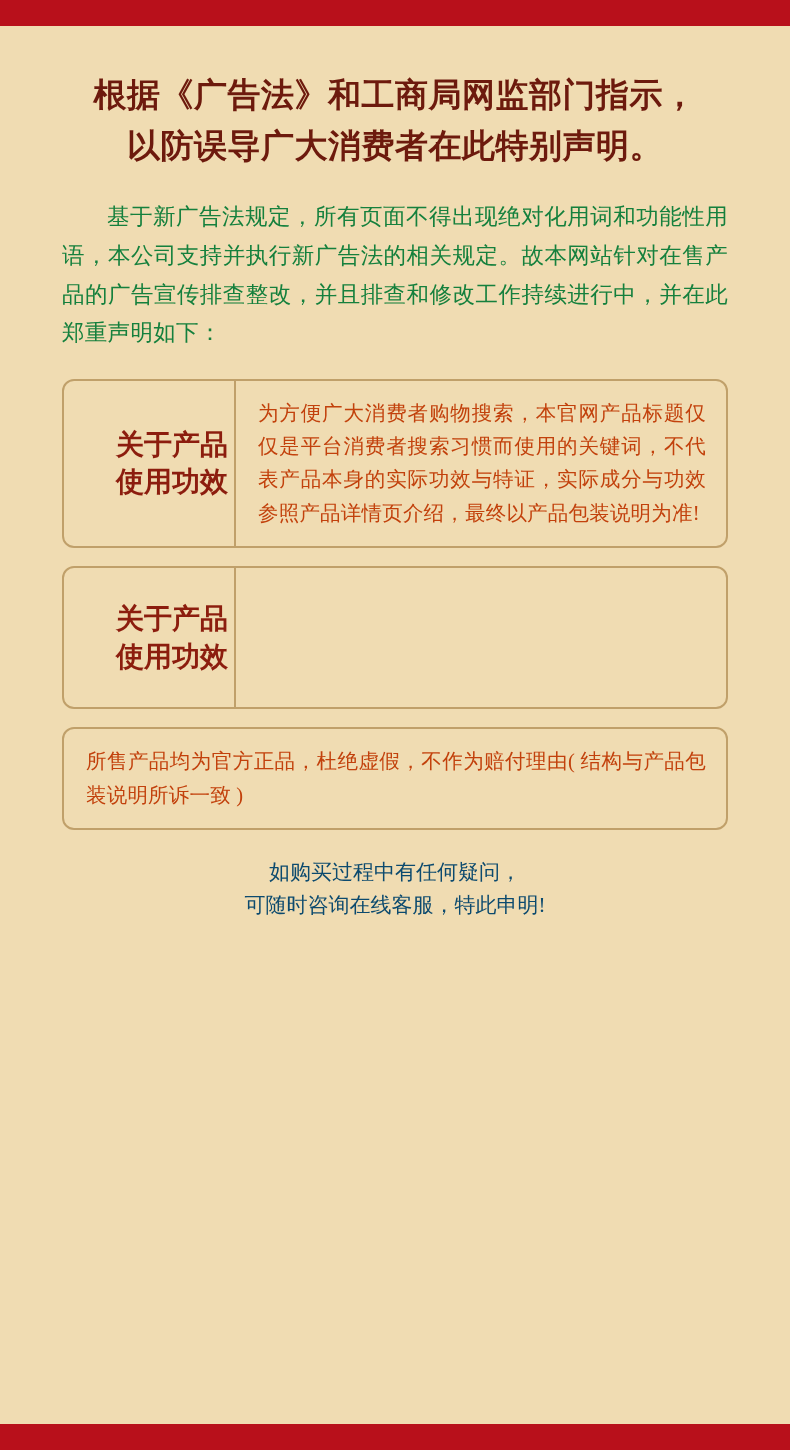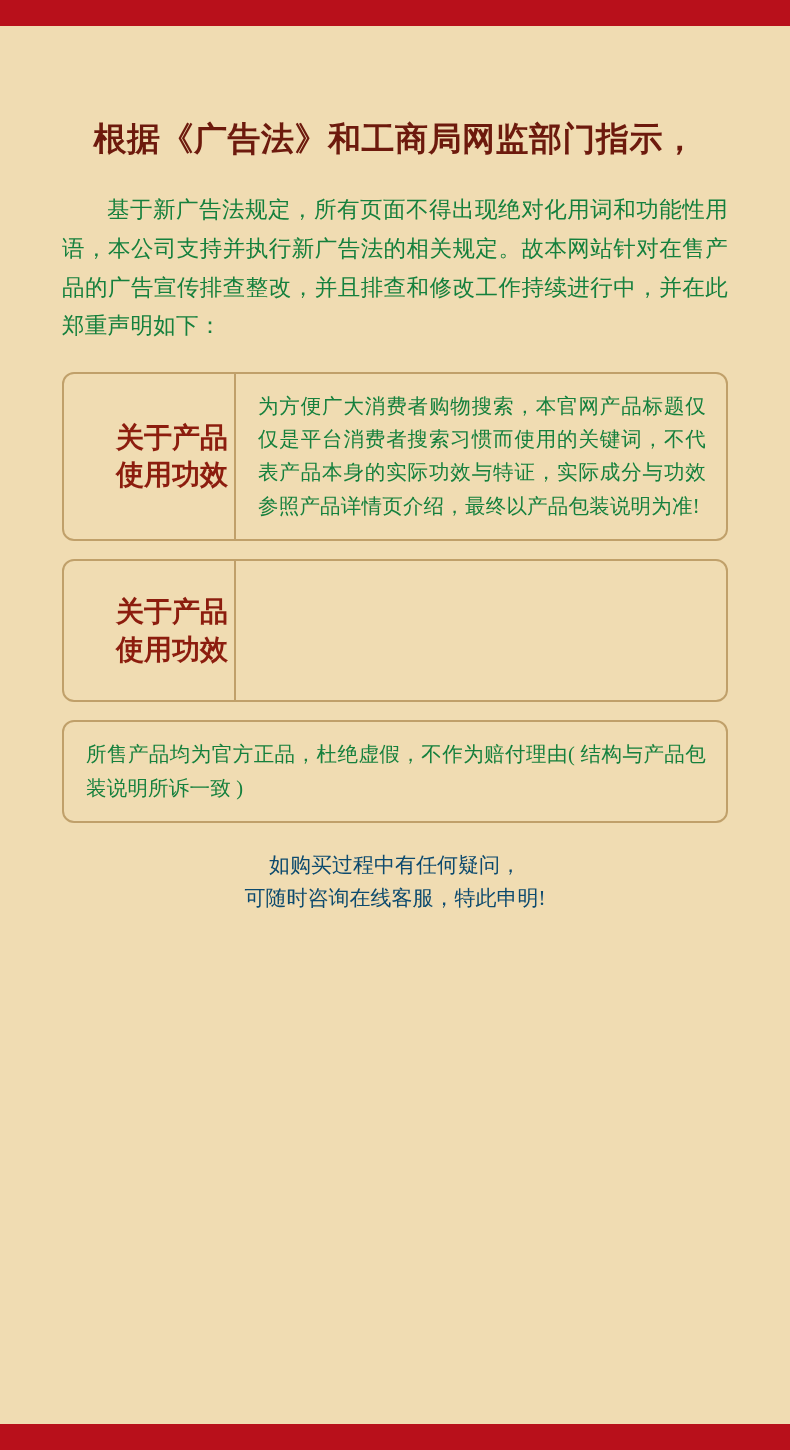--- a/index.html
+++ b/index.html
@@ -15,21 +15,20 @@
     overflow: hidden;
   }
   .page {
     position: relative;
     width: 790px;
     height: 1450px;
     background: #f0dcb2;
     box-sizing: border-box;
     display: flex;
     flex-direction: column;
-    gap: 44px;
   }
   .bar-top {
     width: 100%;
     height: 26px;
     background: #b8101b;
     flex: 0 0 auto;
   }
   .bar-bottom {
     width: 100%;
     height: 26px;
@@ -90,21 +89,21 @@
     padding: 32px 6px;
     border-right: 2px solid #c0a06a;
     box-sizing: border-box;
     text-align: center;
   }
   .card-body {
     flex: 1 1 auto;
     padding: 16px 20px 16px 22px;
     font-size: 20.5px;
     line-height: 1.62;
-    color: #15803d;
+    color: #c2410c;
     display: flex;
     align-items: center;
     text-align: justify;
     letter-spacing: 0.2px;
   }
   .footer-note {
     text-align: center;
     font-size: 21px;
     line-height: 1.6;
     color: #0c4a6e;
@@ -119,20 +118,21 @@
 <body>
 
 <div class="page">
 
   <div class="bar-top"></div>
 
   <div class="content">
 
     <h1 class="headline">
       <span class="l1">根据《广告法》和工商局网监部门指示，</span>
+      <span class="l2">以防误导广大消费者在此特别声明。</span>
     </h1>
 
     <p class="para first">基于新广告法规定，所有页面不得出现绝对化用词和功能性用语，本公司支持并执行新广告法的相关规定。故本网站针对在售产品的广告宣传排查整改，并且排查和修改工作持续进行中，并在此郑重声明如下：</p>
 
 
     <div class="cards">
 
       <div class="card">
         <div class="card-title">
           <span>关于产品</span>

